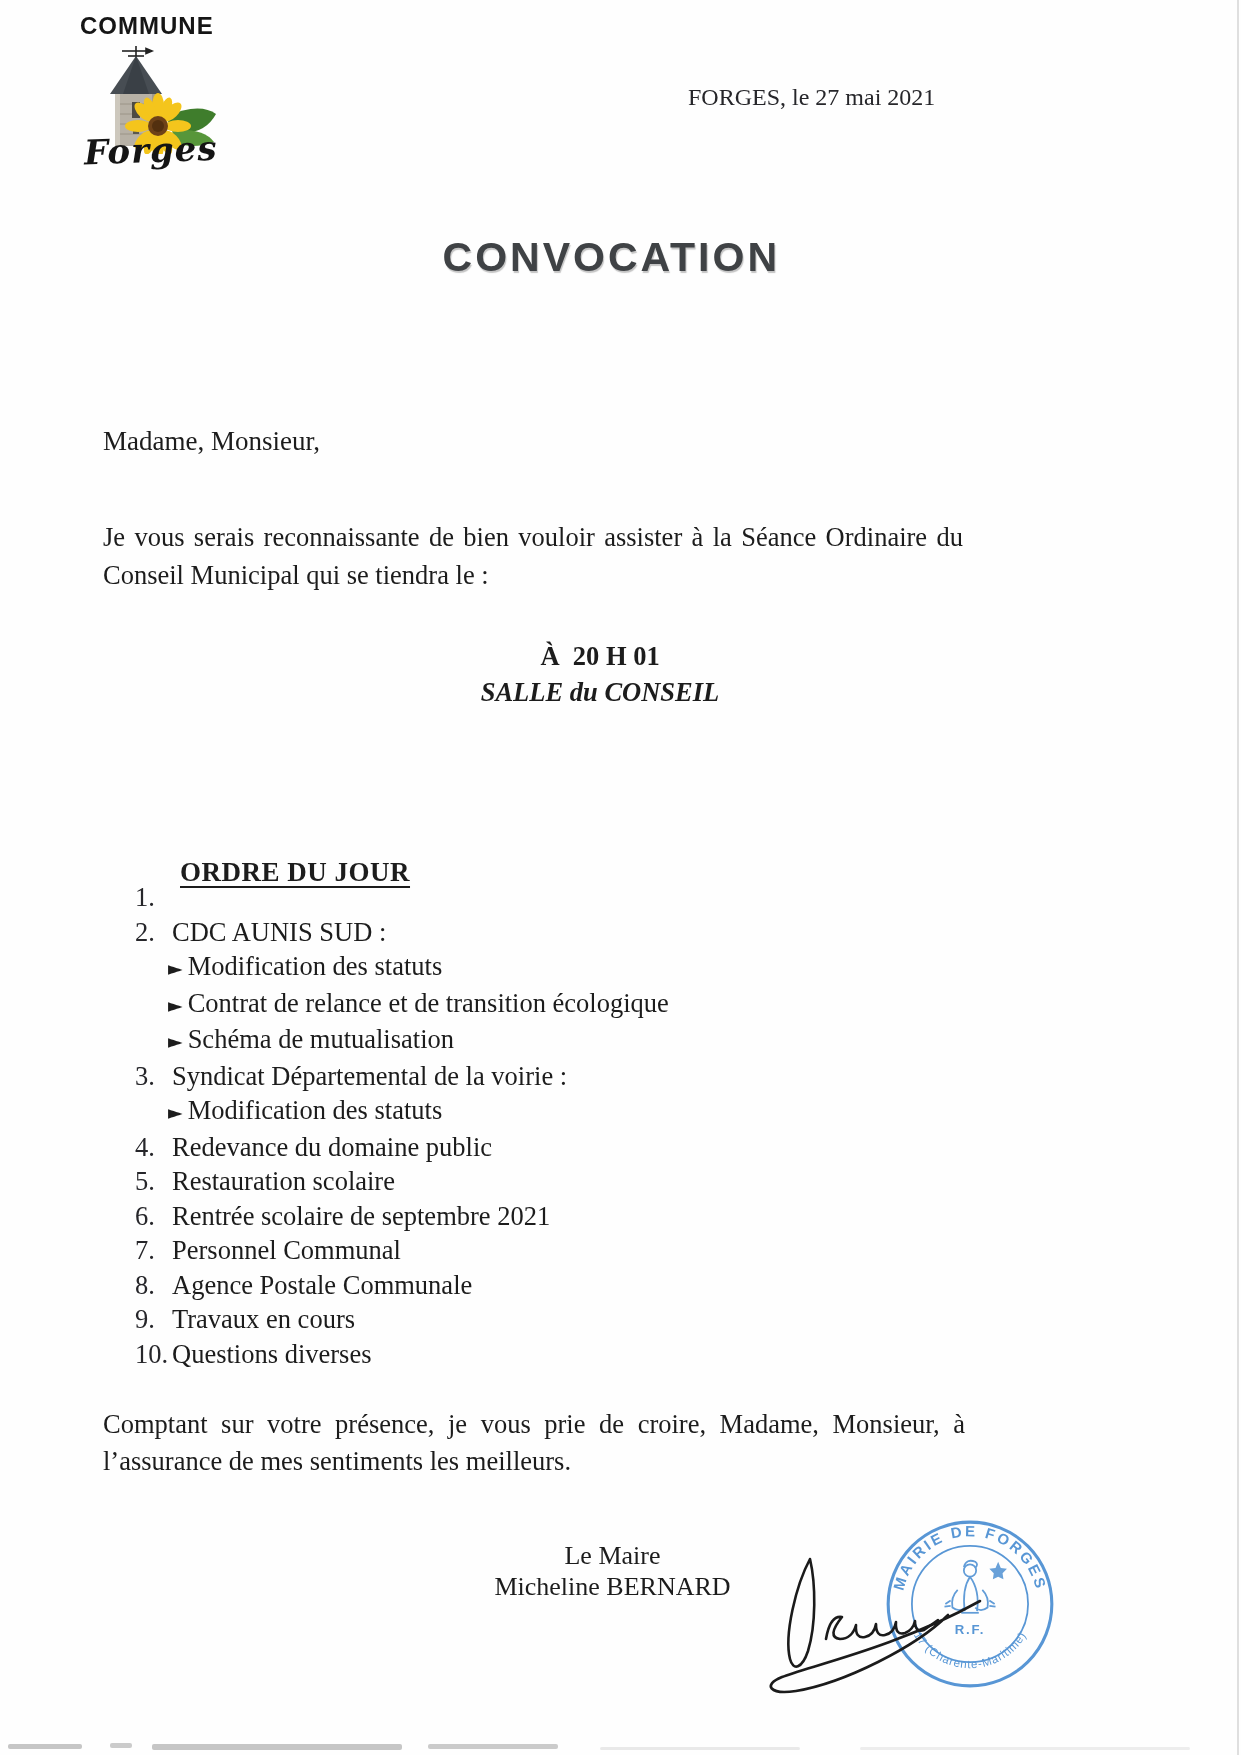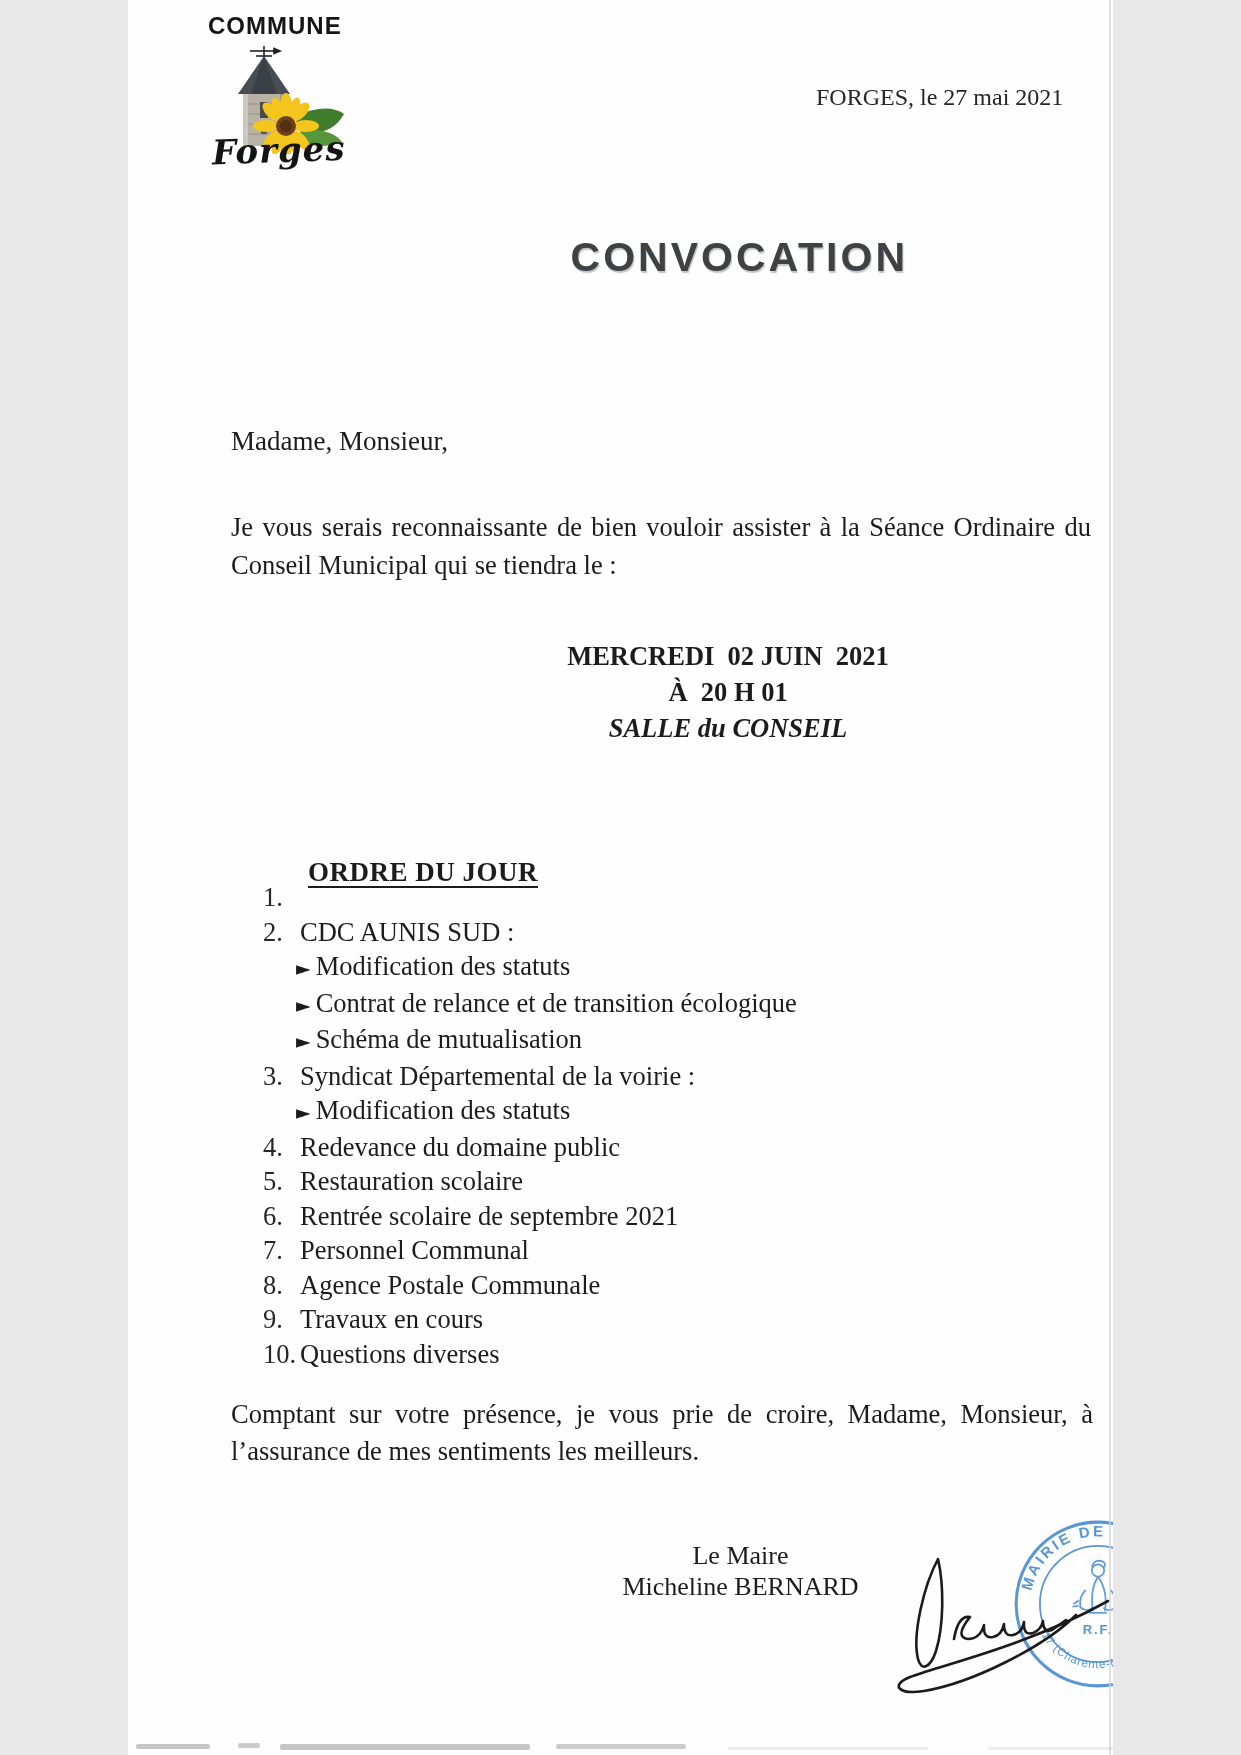--- a/index.html
+++ b/index.html
@@ -1,18 +1,18 @@
 <!DOCTYPE html>
 <html><head>
 <meta charset="utf-8">
 <style>
   html,body{margin:0;padding:0;background:#e8e8e8;}
   .page{
     position:relative;
-    width:985px;height:1755px;
+    width:1241px;height:1755px;
     margin:0 auto;
     background:#fefefe;
     overflow:hidden;
     font-family:"Liberation Serif", serif;
     color:#1c1c1c;
   }
   .abs{position:absolute;}
 
   
   .logo-commune{
@@ -32,21 +32,21 @@
   
   .doc-title{
     left:360px;top:234px;width:420px;text-align:right;
     font-family:"Liberation Sans", sans-serif;
     font-weight:bold;font-size:41px;letter-spacing:3px;color:#3f4245;
     text-shadow:1px 2px 1px rgba(90,90,90,0.35), -1px -1px 0 rgba(255,255,255,0.7);
   }
 
   .salutation{left:103px;top:426px;font-size:27px;}
   .intro{left:103px;top:508px;width:860px;font-size:26.5px;line-height:38px;}
-  .j-line{text-align:justify;text-align-last:justify;}
+  .j-line{text-align:justify;text-align-last:justify;margin-top:10px;}
 
   .meeting{left:130px;top:638px;width:940px;text-align:center;font-size:26.5px;line-height:36px;font-weight:bold;}
   .meeting .pre{white-space:pre;}
   .meeting .loc{font-style:italic;}
 
   .agenda-heading{
     left:180px;top:810px;width:920px;
     font-size:27px;font-weight:bold;letter-spacing:0.5px;
     text-decoration:underline;text-underline-offset:5px;text-decoration-thickness:2px;margin-top:47px;
   }
@@ -126,21 +126,20 @@
 
   <div class="abs doc-title">CONVOCATION</div>
 
   <div class="abs salutation">Madame, Monsieur,</div>
   <div class="abs intro">
     <div class="j-line">Je vous serais reconnaissante de bien vouloir assister à la Séance Ordinaire du</div>
     <div>Conseil Municipal qui se tiendra le :</div>
   </div>
 
   <div class="abs meeting">
-    <div class="pre">MERCREDI  02 JUIN  2021</div>
     <div class="pre">À  20 H 01</div>
     <div class="loc">SALLE du CONSEIL</div>
   </div>
 
   <div class="abs agenda-heading">ORDRE DU JOUR</div>
   <div class="abs agenda-list">
       <div class="agenda-item">
         <span class="num">1.</span>
       </div>
       <div class="agenda-item">

